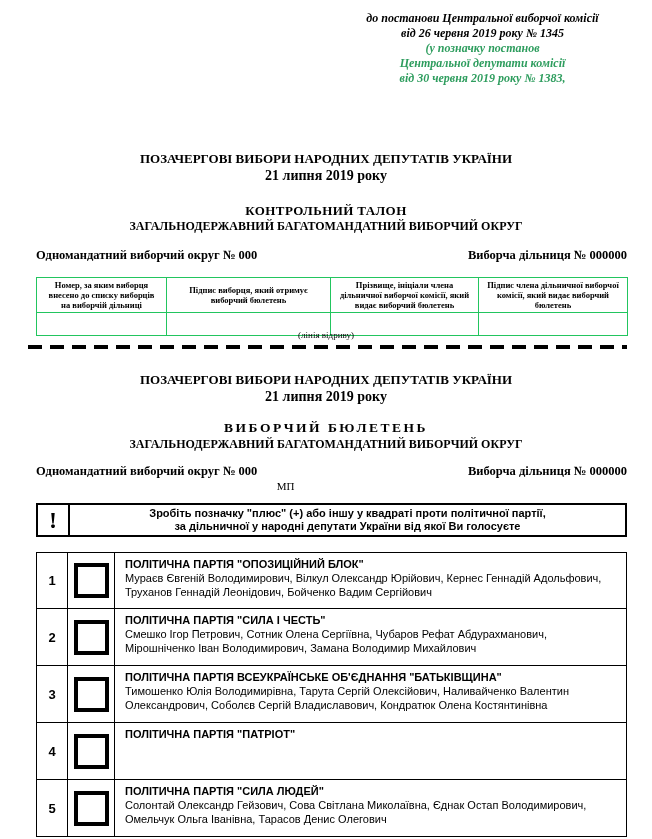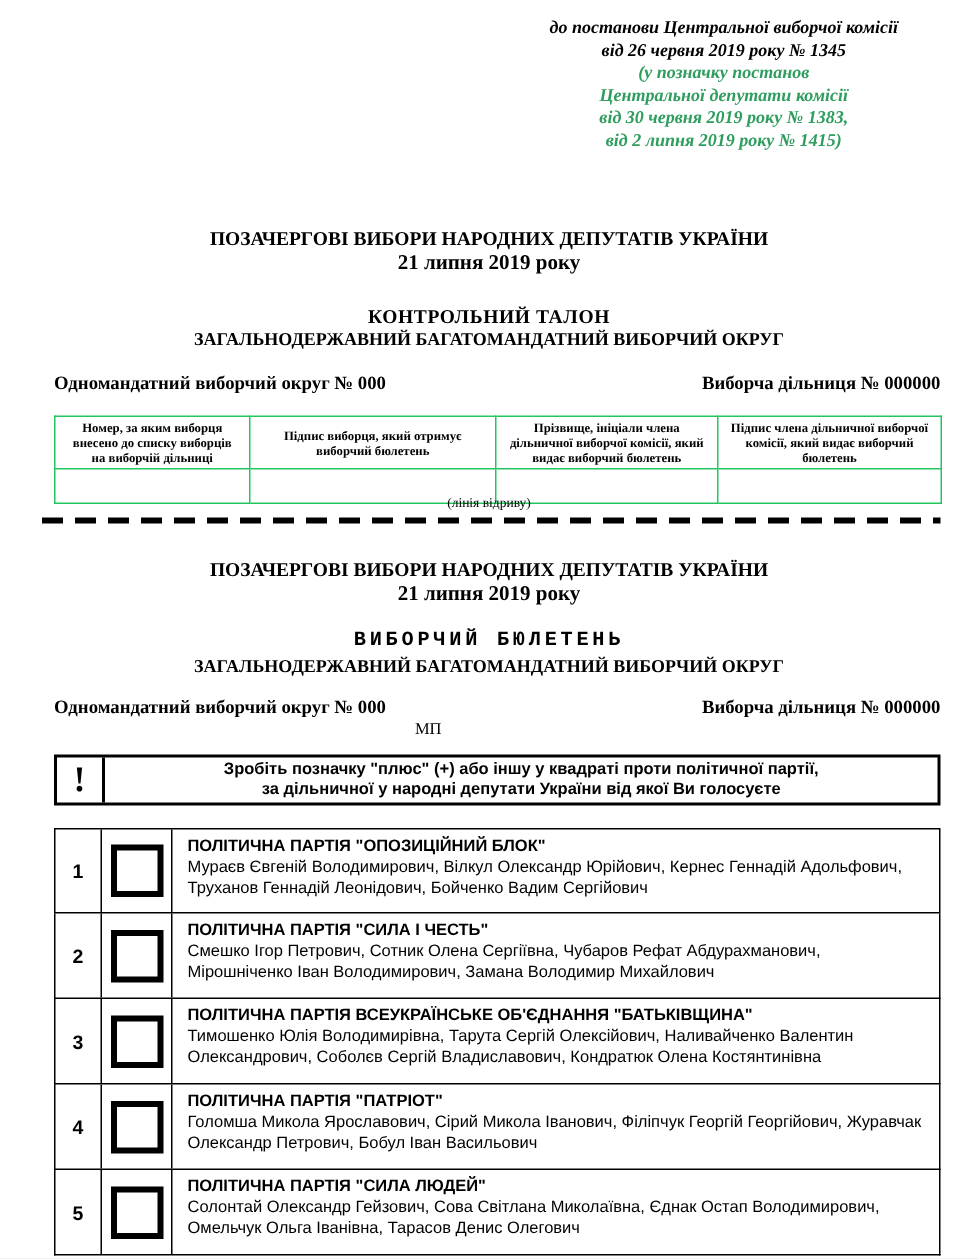--- a/index.html
+++ b/index.html
@@ -64,21 +64,20 @@
 <body>
 
 <div class="page">
 
   <div class="annex">
     <div>до постанови Центральної виборчої комісії</div>
     <div>від 26 червня 2019 року № 1345</div>
     <div class="green">(у позначку постанов</div>
     <div class="green">Центральної депутати комісії</div>
     <div class="green">від 30 червня 2019 року № 1383,</div>
-    <div class="green">від 2 липня 2019 року № 1415)</div>
   </div>
 
   <div class="ctr t-main" style="top:151px;">ПОЗАЧЕРГОВІ ВИБОРИ НАРОДНИХ ДЕПУТАТІВ УКРАЇНИ</div>
   <div class="ctr t-date" style="top:168px;">21 липня 2019 року</div>
   <div class="ctr t-sub" style="top:203px;">КОНТРОЛЬНИЙ ТАЛОН</div>
   <div class="ctr t-okrug" style="top:219px;">ЗАГАЛЬНОДЕРЖАВНИЙ БАГАТОМАНДАТНИЙ ВИБОРЧИЙ ОКРУГ</div>
 
   <div class="district" style="top:248px;">
     <span>Одномандатний виборчий округ № 000</span>
     <span>Виборча дільниця № 000000</span>
@@ -105,21 +104,21 @@
       <td></td>
     </tr>
   </tbody>
     </table>
 
   <div class="tear-label">(лінія відриву)</div>
   <div class="tear-line"></div>
 
   <div class="ctr t-main" style="top:372px;">ПОЗАЧЕРГОВІ ВИБОРИ НАРОДНИХ ДЕПУТАТІВ УКРАЇНИ</div>
   <div class="ctr t-date" style="top:389px;">21 липня 2019 року</div>
-  <div class="ctr t-ballot" style="top:420px;font-family:Liberation Mono, monospace;">ВИБОРЧИЙ БЮЛЕТЕНЬ</div>
+  <div class="ctr t-ballot" style="top:420px;">ВИБОРЧИЙ БЮЛЕТЕНЬ</div>
   <div class="ctr t-okrug" style="top:437px;">ЗАГАЛЬНОДЕРЖАВНИЙ БАГАТОМАНДАТНИЙ ВИБОРЧИЙ ОКРУГ</div>
 
   <div class="district" style="top:464px;">
     <span>Одномандатний виборчий округ № 000</span>
     <span>Виборча дільниця № 000000</span>
   </div>
   <div class="stamp" style="top:480px;">МП</div>
 
   <div class="warnbox">
     <div class="bang">!</div>
@@ -164,21 +163,20 @@
       </div>
     </div>
 
     <div class="prow">
       <div class="pnum">4</div>
       <div class="pbox">
         <div class="checkbox"></div>
       </div>
       <div class="ptext">
         <div class="pname">ПОЛІТИЧНА ПАРТІЯ "ПАТРІОТ"</div>
-        <div class="pcand">Голомша Микола Ярославович, Сірий Микола Іванович, Філіпчук Георгій Георгійович, Журавчак Олександр Петрович, Бобул Іван Васильович</div>
       </div>
     </div>
 
     <div class="prow">
       <div class="pnum">5</div>
       <div class="pbox">
         <div class="checkbox"></div>
       </div>
       <div class="ptext">
         <div class="pname">ПОЛІТИЧНА ПАРТІЯ "СИЛА ЛЮДЕЙ"</div>

